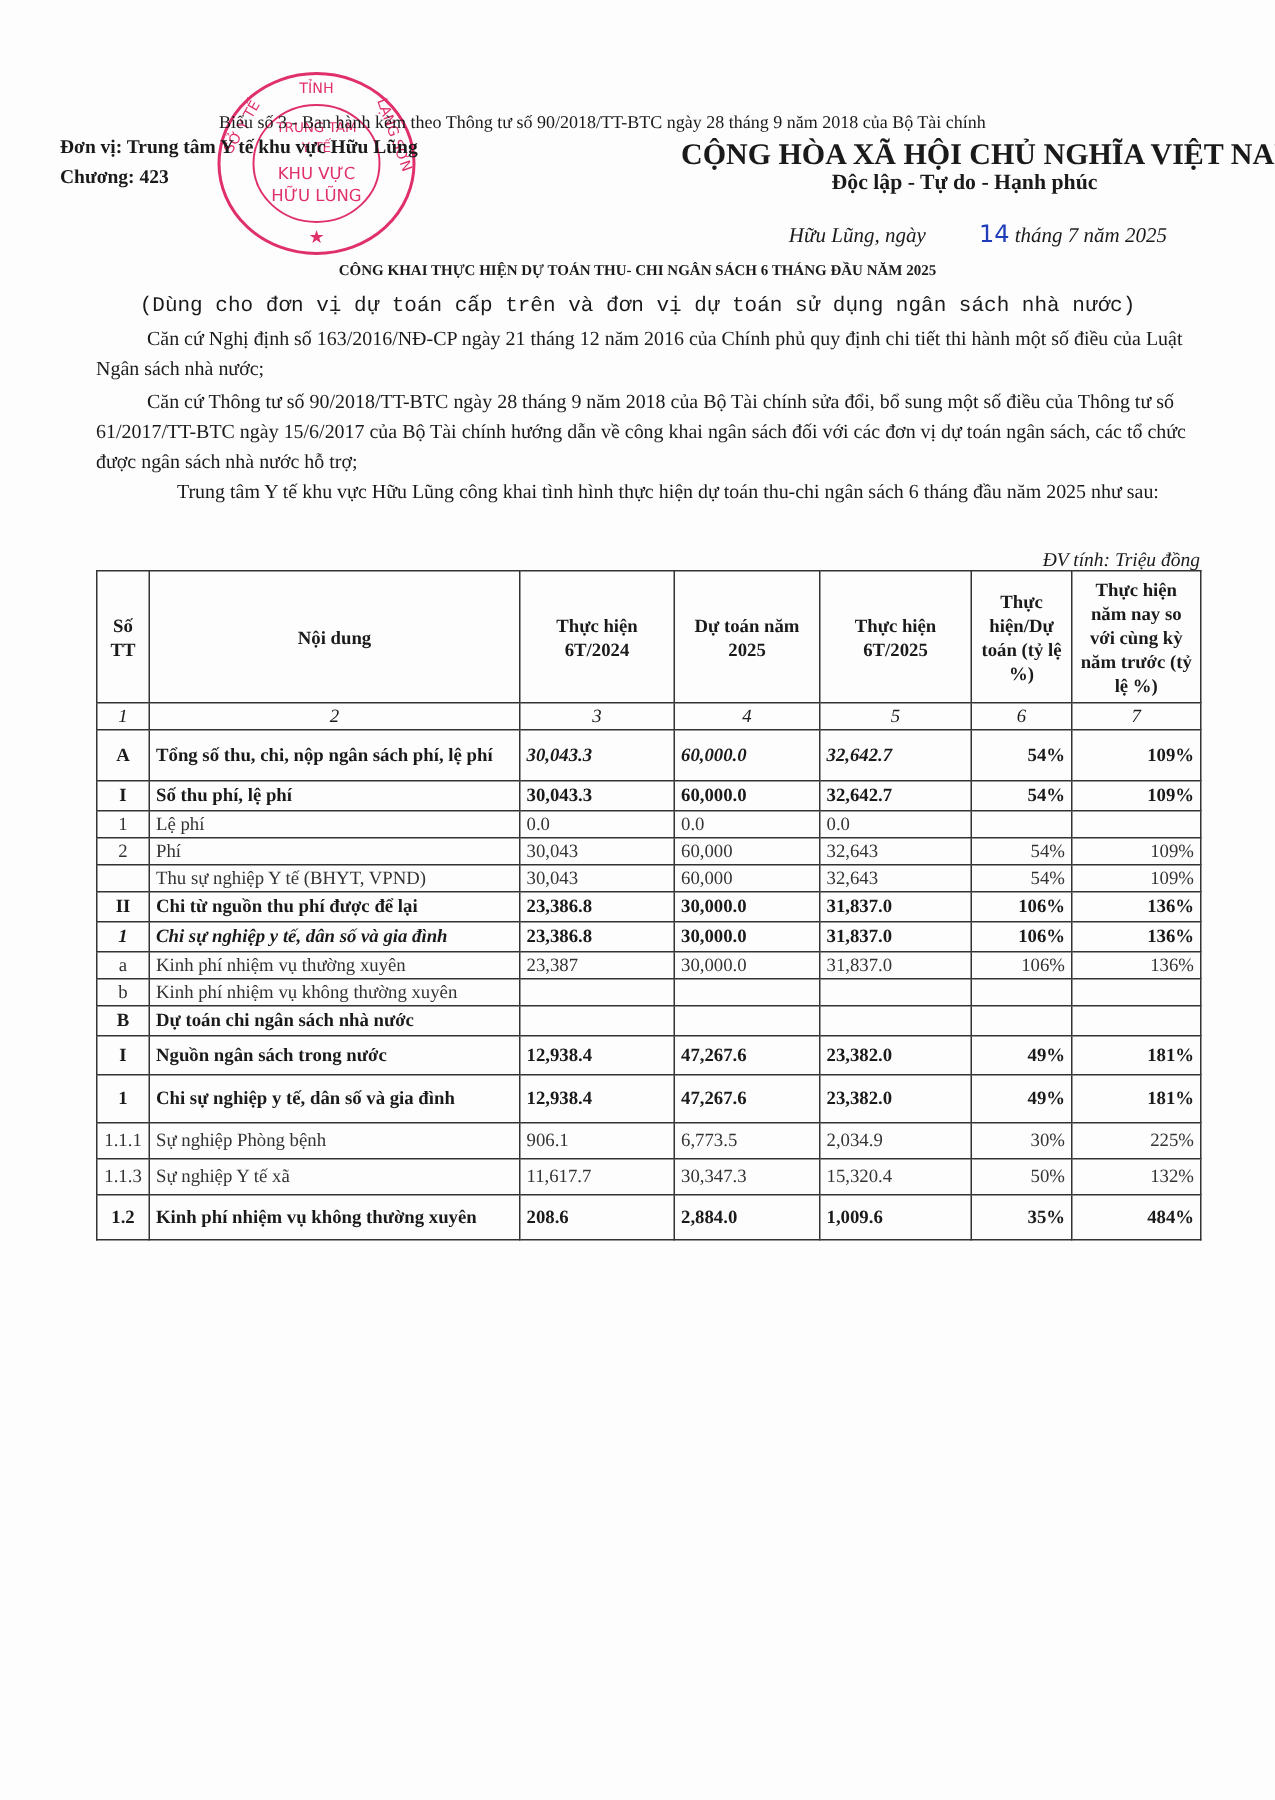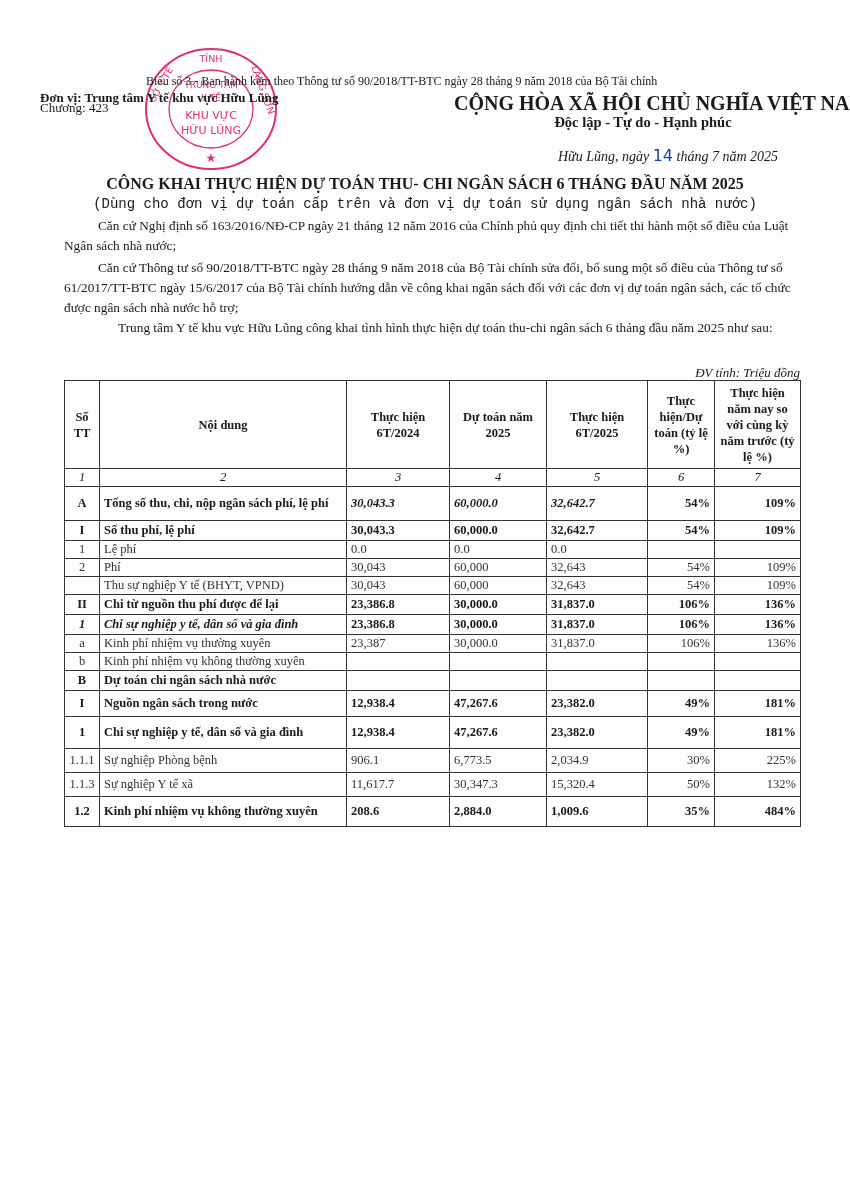--- a/index.html
+++ b/index.html
@@ -3,26 +3,26 @@
 <meta charset="utf-8">
 <style>
   html, body { margin: 0; padding: 0; }
   body {
     width: 850px; height: 1200px; background: #fdfdfd; position: relative; overflow: hidden;
     font-family: "Liberation Serif", "DejaVu Serif", serif; color: #1a1a1a;
   }
   .abs { position: absolute; }
   .doc-ref { left: 146px; top: 74px; font-size: 12px; white-space: nowrap; }
   .unit-line { left: 40px; top: 90px; font-size: 13px; font-weight: bold; white-space: nowrap; }
-  .chapter-line { left: 40px; top: 100px; font-size: 13px; font-weight: normal; }
+  .chapter-line { left: 40px; top: 110px; font-size: 13px; font-weight: bold; }
   .nation { left: 454px; top: 92px; width: 330px; text-align: center; font-size: 20px; font-weight: bold; white-space: nowrap; }
   .motto { left: 478px; top: 114px; width: 330px; text-align: center; font-size: 14.5px; font-weight: bold; }
   .place-date { left: 478px; top: 146px; width: 300px; text-align: right; font-size: 14px; font-style: italic; white-space: nowrap; }
-  .place-date .hand { color: #1f3db8; font-size: 16px; font-style: normal; font-family: "DejaVu Sans", sans-serif; }
-  .title { left: 40px; top: 175px; width: 770px; text-align: center; font-size: 16px; font-weight: bold; }
+  .place-date .hand { color: #1f3db8; font-size: 16px; font-style: normal; font-family: "DejaVu Sans", sans-serif; margin-left: 32px; }
+  .title { left: 40px; top: 175px; width: 770px; text-align: center; font-size: 10px; font-weight: bold; }
   .subtitle { left: 40px; top: 196px; width: 770px; text-align: center; font-size: 14px; font-family: Liberation Mono, monospace; }
   .para { left: 64px; width: 734px; font-size: 13.3px; line-height: 20px; text-indent: 34px; }
   .p1 { top: 216px; }
   .p2 { top: 258px; }
   .p3 { top: 318px; text-indent: 54px; left: 64px; }
   .unit-note { left: 600px; top: 365px; width: 200px; text-align: right; font-size: 13px; font-style: italic; }
 
   table.budget {
     position: absolute; left: 64px; top: 380px; border-collapse: collapse;
     font-size: 12.5px; table-layout: fixed;

